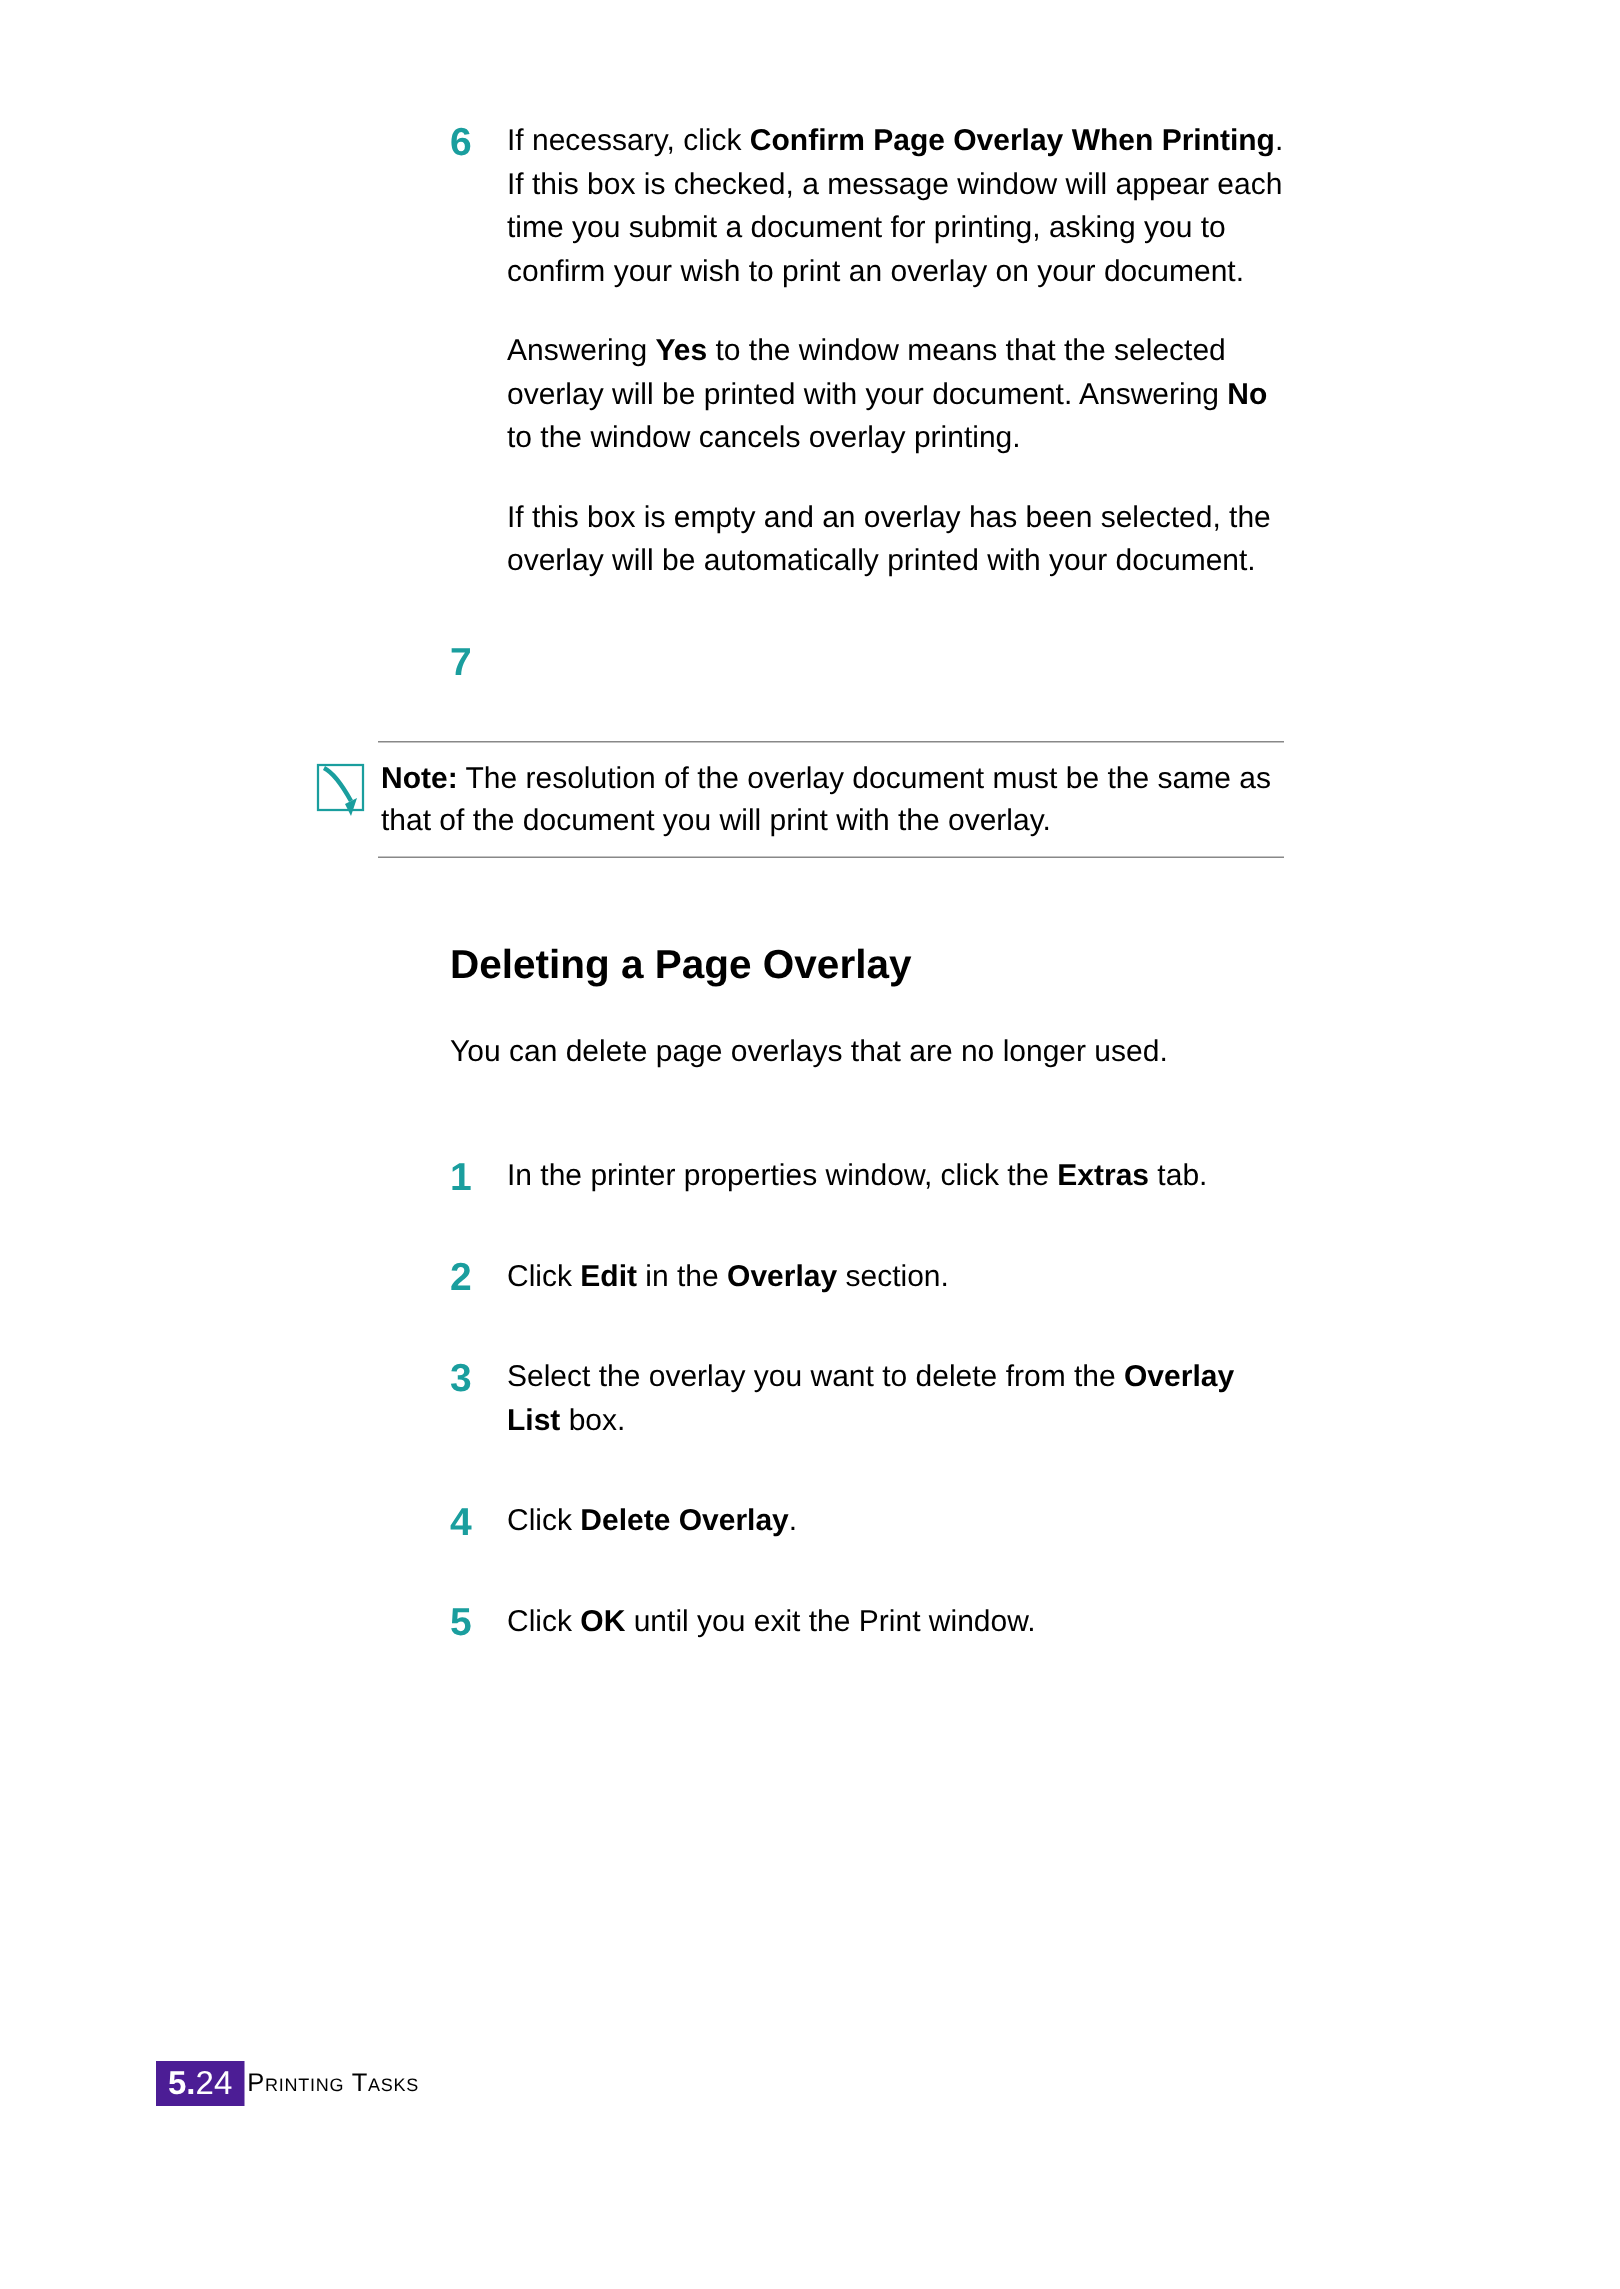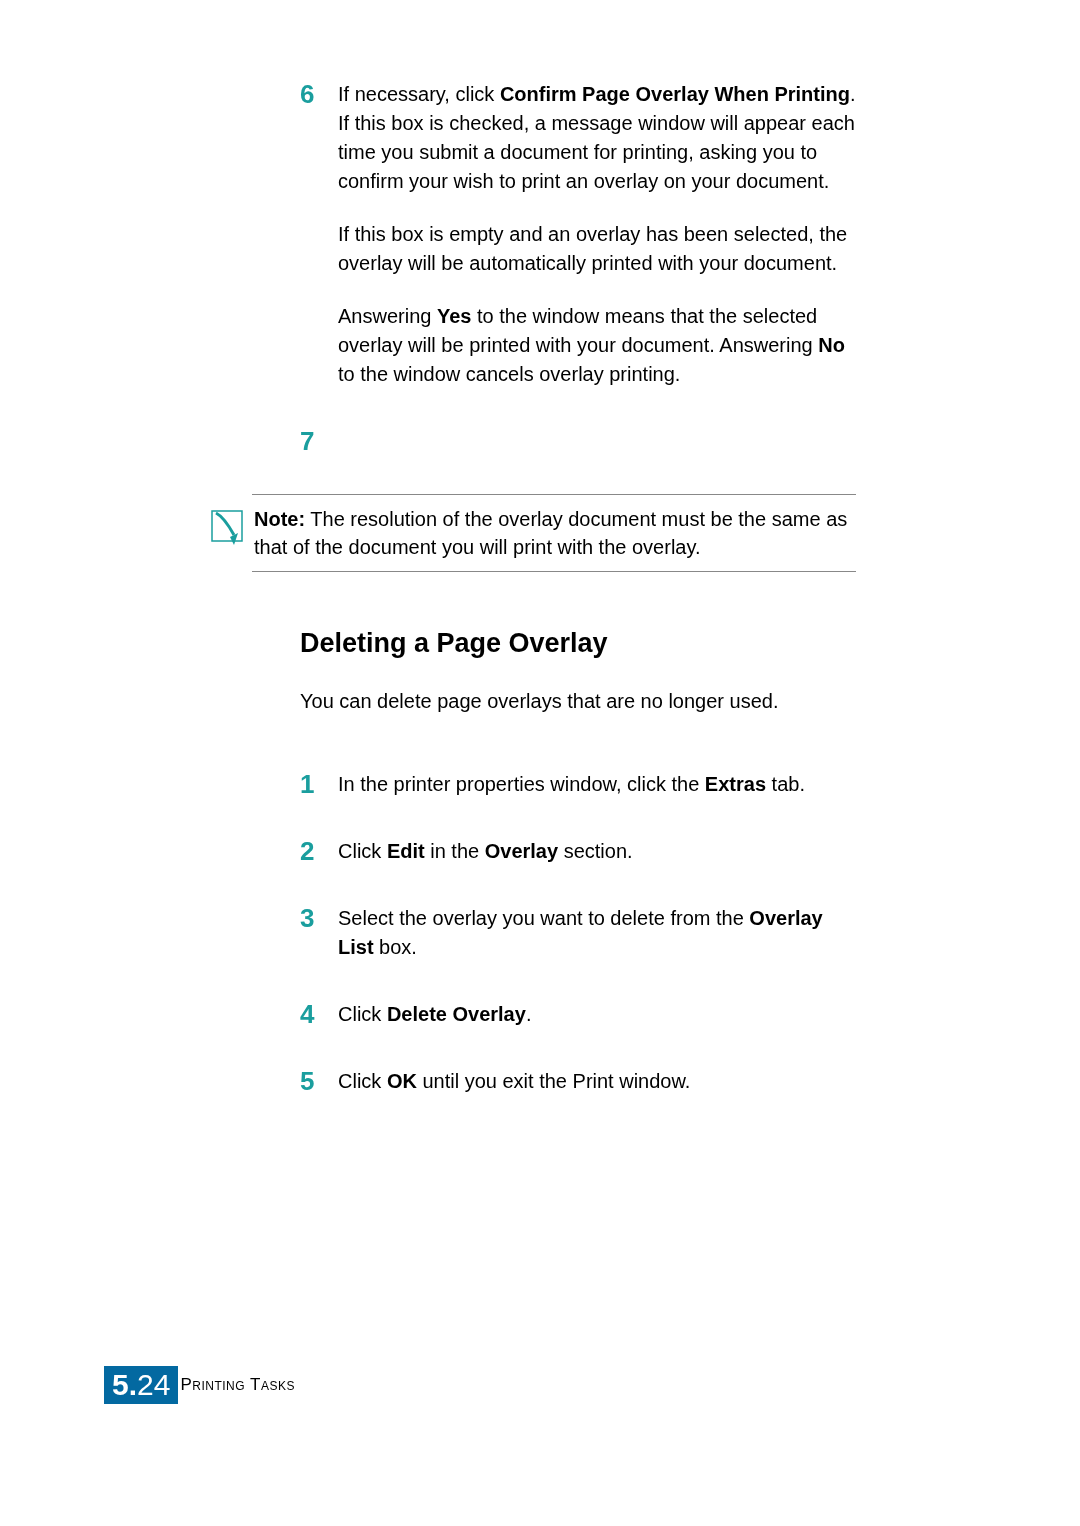--- a/index.html
+++ b/index.html
@@ -14,38 +14,38 @@
   b { font-weight: bold; }
   .note-wrap { margin: 4px 0 56px -48px; width: 604px; }
   .note-rule-top { border-top: 1px solid #888; margin-bottom: 10px; }
   .note-rule-bottom { border-top: 1px solid #888; margin-top: 10px; }
   .note-inner { display: flex; align-items: center; }
   .note-icon-wrap { width: 48px; flex-shrink: 0; margin-left: -46px; margin-top: -8px; }
   .note-text { font-size: 20px; line-height: 1.4; }
   .section-heading { font-size: 27px; font-weight: bold; margin: 6px 0 28px 0; }
   .intro-text { font-size: 20px; line-height: 1.45; margin-bottom: 54px; }
   .footer { position: absolute; left: 104px; bottom: 122px; display: flex; align-items: center; }
-  .page-badge { background: #0369a1; color: #fff; font-size: 30px; padding: 2px 8px; font-weight: normal; }
+  .page-badge { background: #4c1d95; color: #fff; font-size: 22px; padding: 2px 8px; font-weight: normal; }
   .page-badge .chap { font-weight: bold; }
   .footer-title { font-size: 17px; font-variant: small-caps; letter-spacing: 0.5px; margin-left: 2px; color: #000; }
   .note-svg { width: 44px; height: 44px; }
 </style>
 </head>
 <body>
 
 <div class="page">
   <div class="content">
 
     <div id="steps-top">
         <div class="step">
           <div class="step-num">6</div>
           <div class="step-body">
             <p>If necessary, click <b>Confirm Page Overlay When Printing</b>. If this box is checked, a message window will appear each time you submit a document for printing, asking you to confirm your wish to print an overlay on your document.</p>
+            <p>Answering <b>Yes</b> to the window means that the selected overlay will be printed with your document. Answering <b>No</b> to the window cancels overlay printing.</p>
             <p>If this box is empty and an overlay has been selected, the overlay will be automatically printed with your document.</p>
-            <p>Answering <b>Yes</b> to the window means that the selected overlay will be printed with your document. Answering <b>No</b> to the window cancels overlay printing.</p>
           </div>
         </div>
         <div class="step">
           <div class="step-num">7</div>
           <div class="step-body">
           </div>
         </div>
       </div>
 
     <div class="note-wrap">

